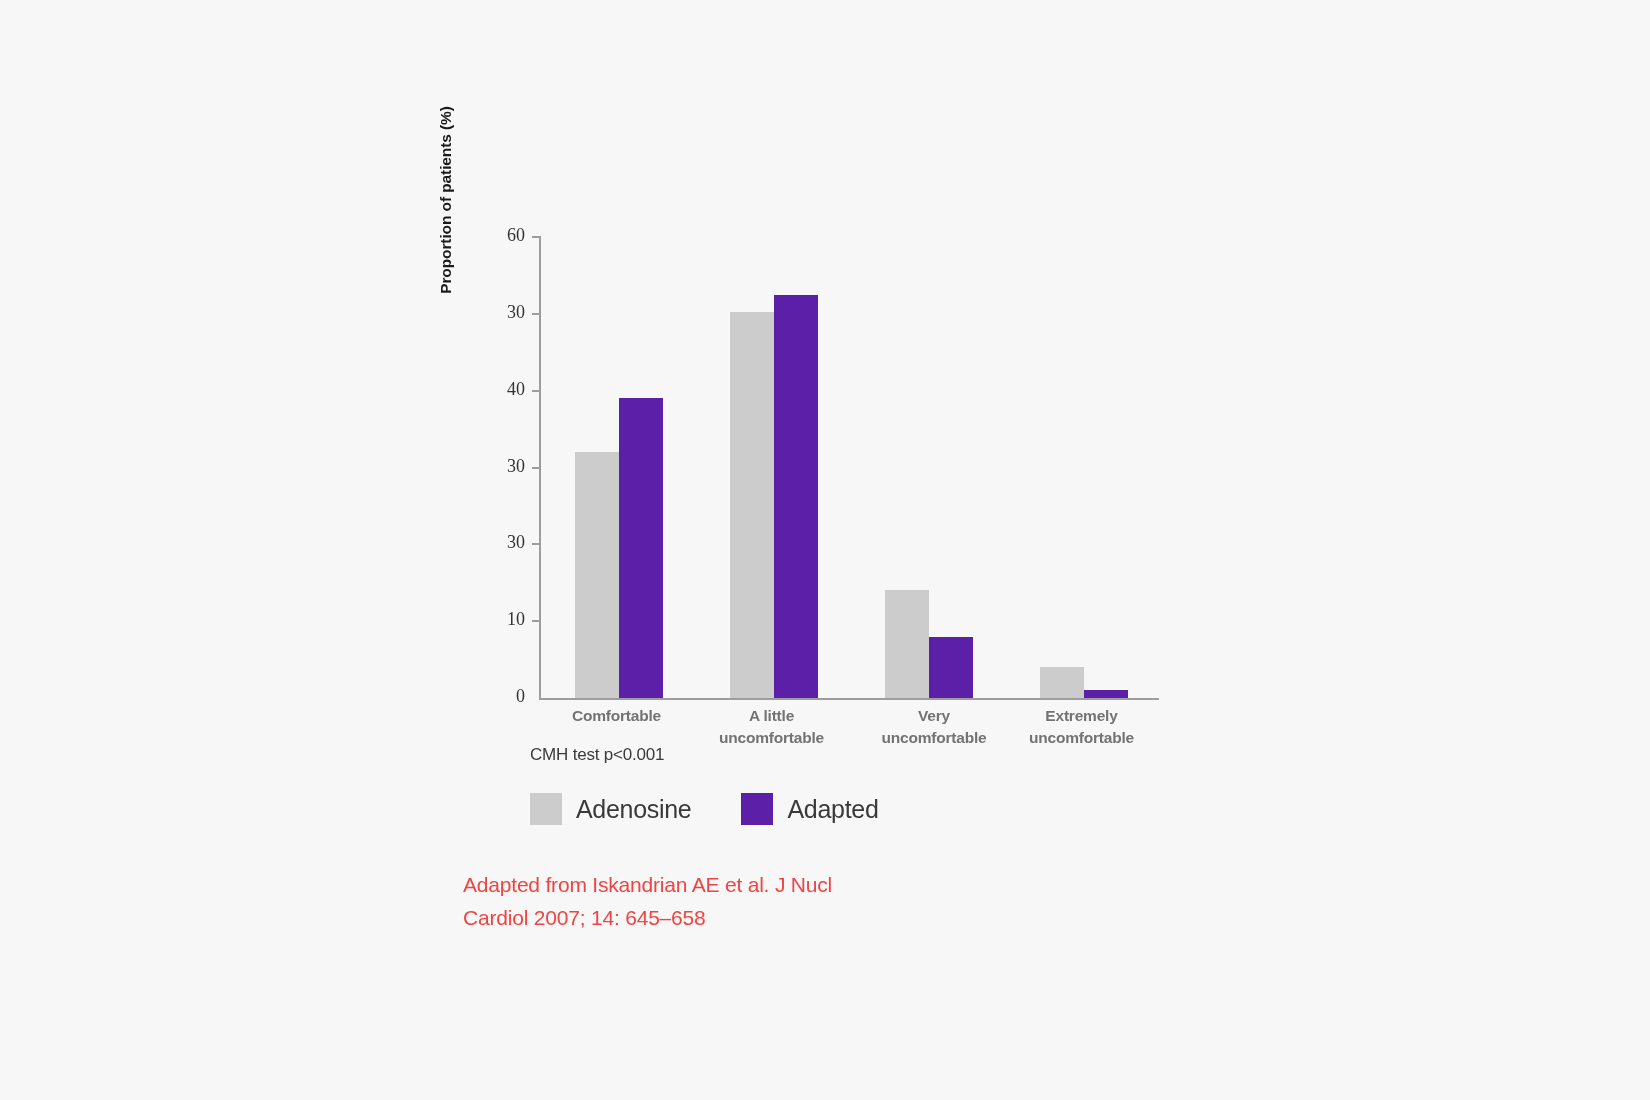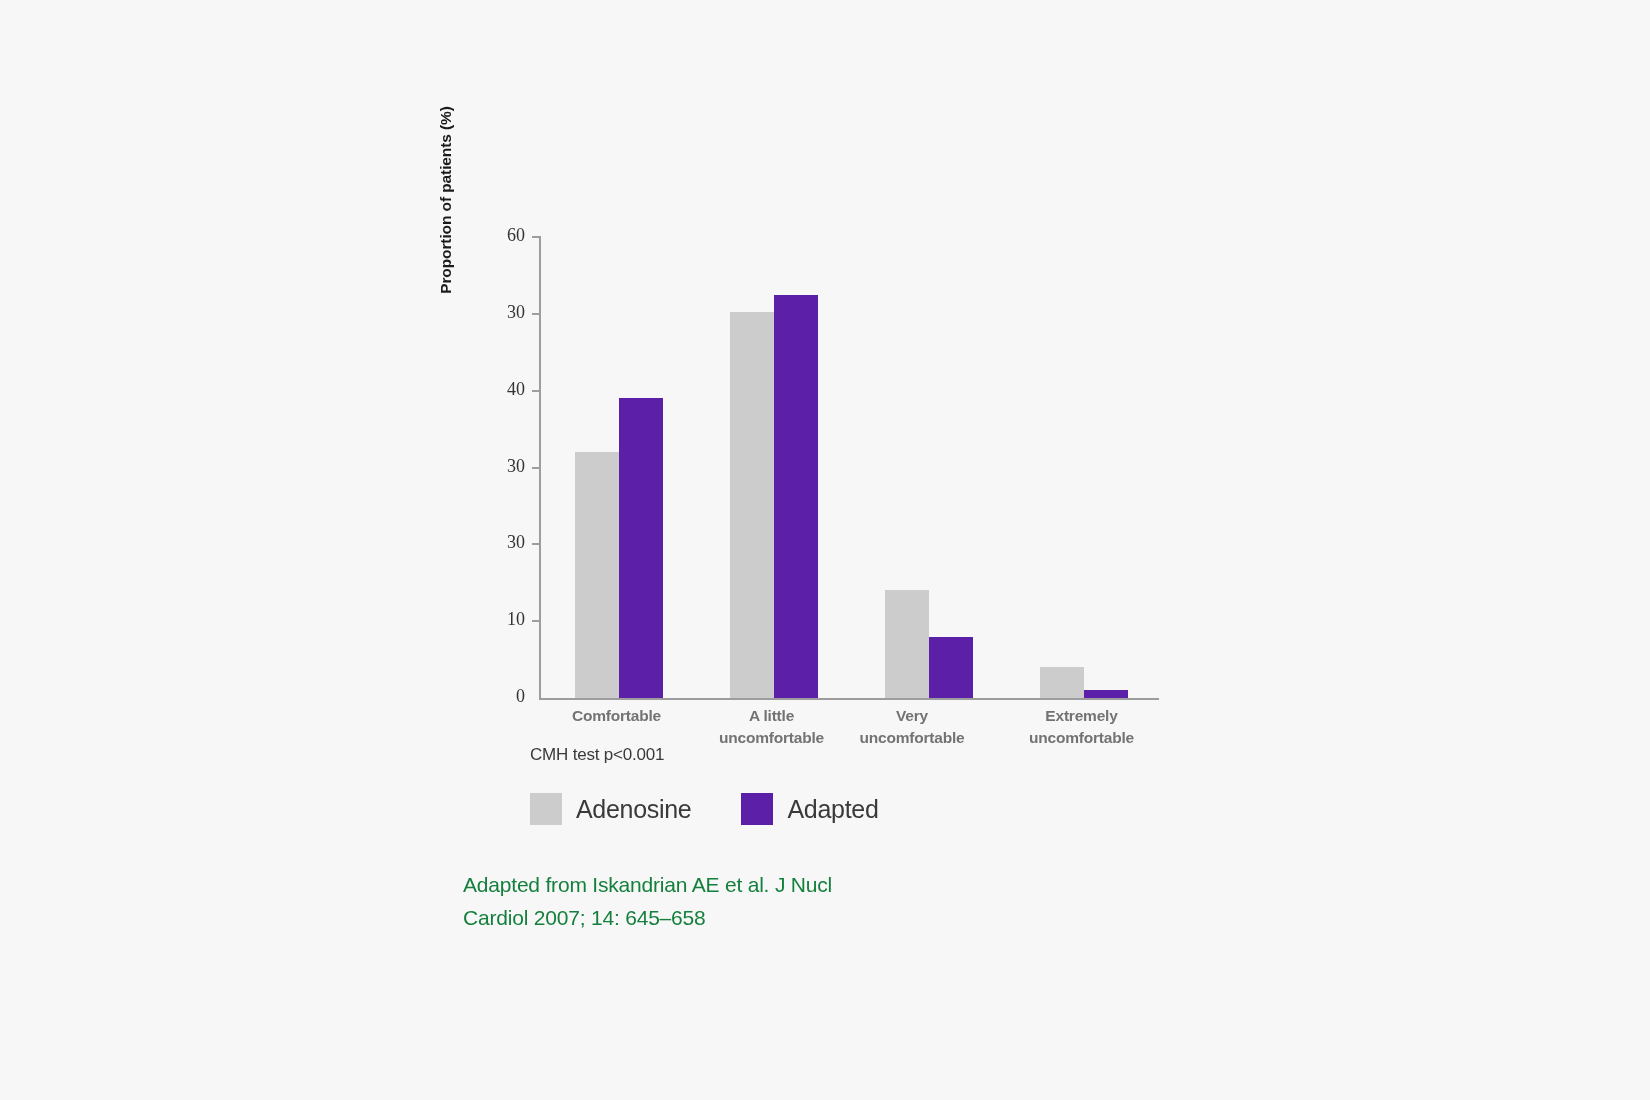--- a/index.html
+++ b/index.html
@@ -182,21 +182,21 @@
     color: #3a3a3a;
     letter-spacing: -0.3px;
   }
 
   #source-note {
     position: absolute;
     left: 463px;
     top: 868px;
     width: 520px;
     font-size: 21px;
-    color: #15803d;
+    color: #ef4444;
     line-height: 33px;
     letter-spacing: -0.2px;
   }
 </style>
 </head>
 <body>
 
 <div id="slide">
 
 
@@ -255,21 +255,21 @@
     </div>
 
     <div id="cat-labels">
         <div class="cat-label" style="left: -7.5px;">
           <div>Comfortable</div>
         </div>
         <div class="cat-label" style="left: 147.5px;">
           <div>A little</div>
           <div>uncomfortable</div>
         </div>
-        <div class="cat-label" style="left: 288px;">
+        <div class="cat-label" style="left: 310px;">
           <div>Very</div>
           <div>uncomfortable</div>
         </div>
         <div class="cat-label" style="left: 457.5px; text-align: center;">
           <div>Extremely</div>
           <div>uncomfortable</div>
         </div>
       </div>
   </div>
 

